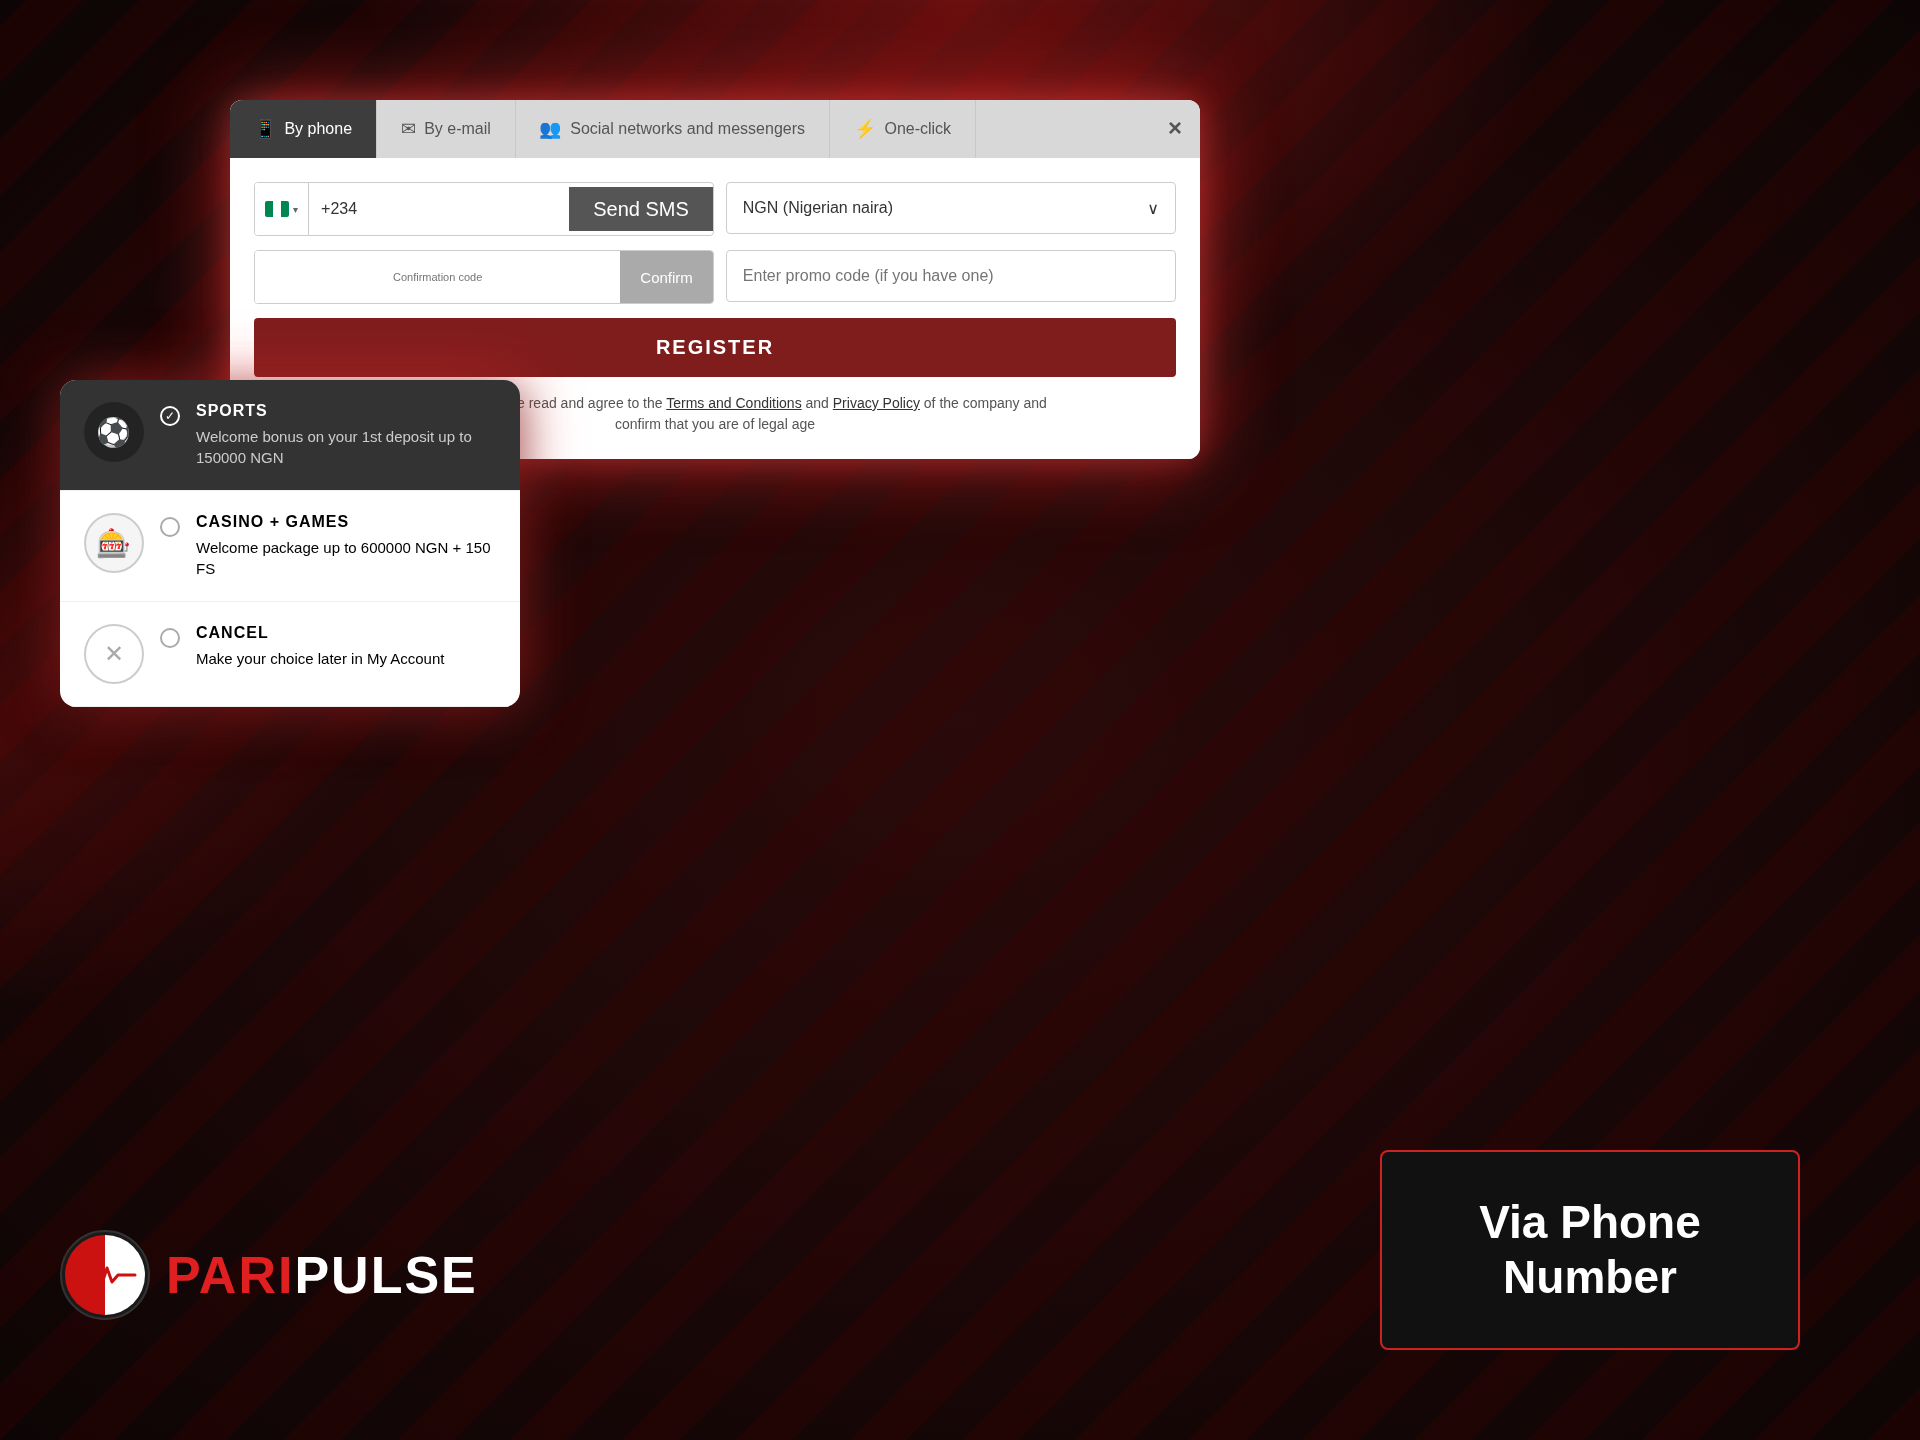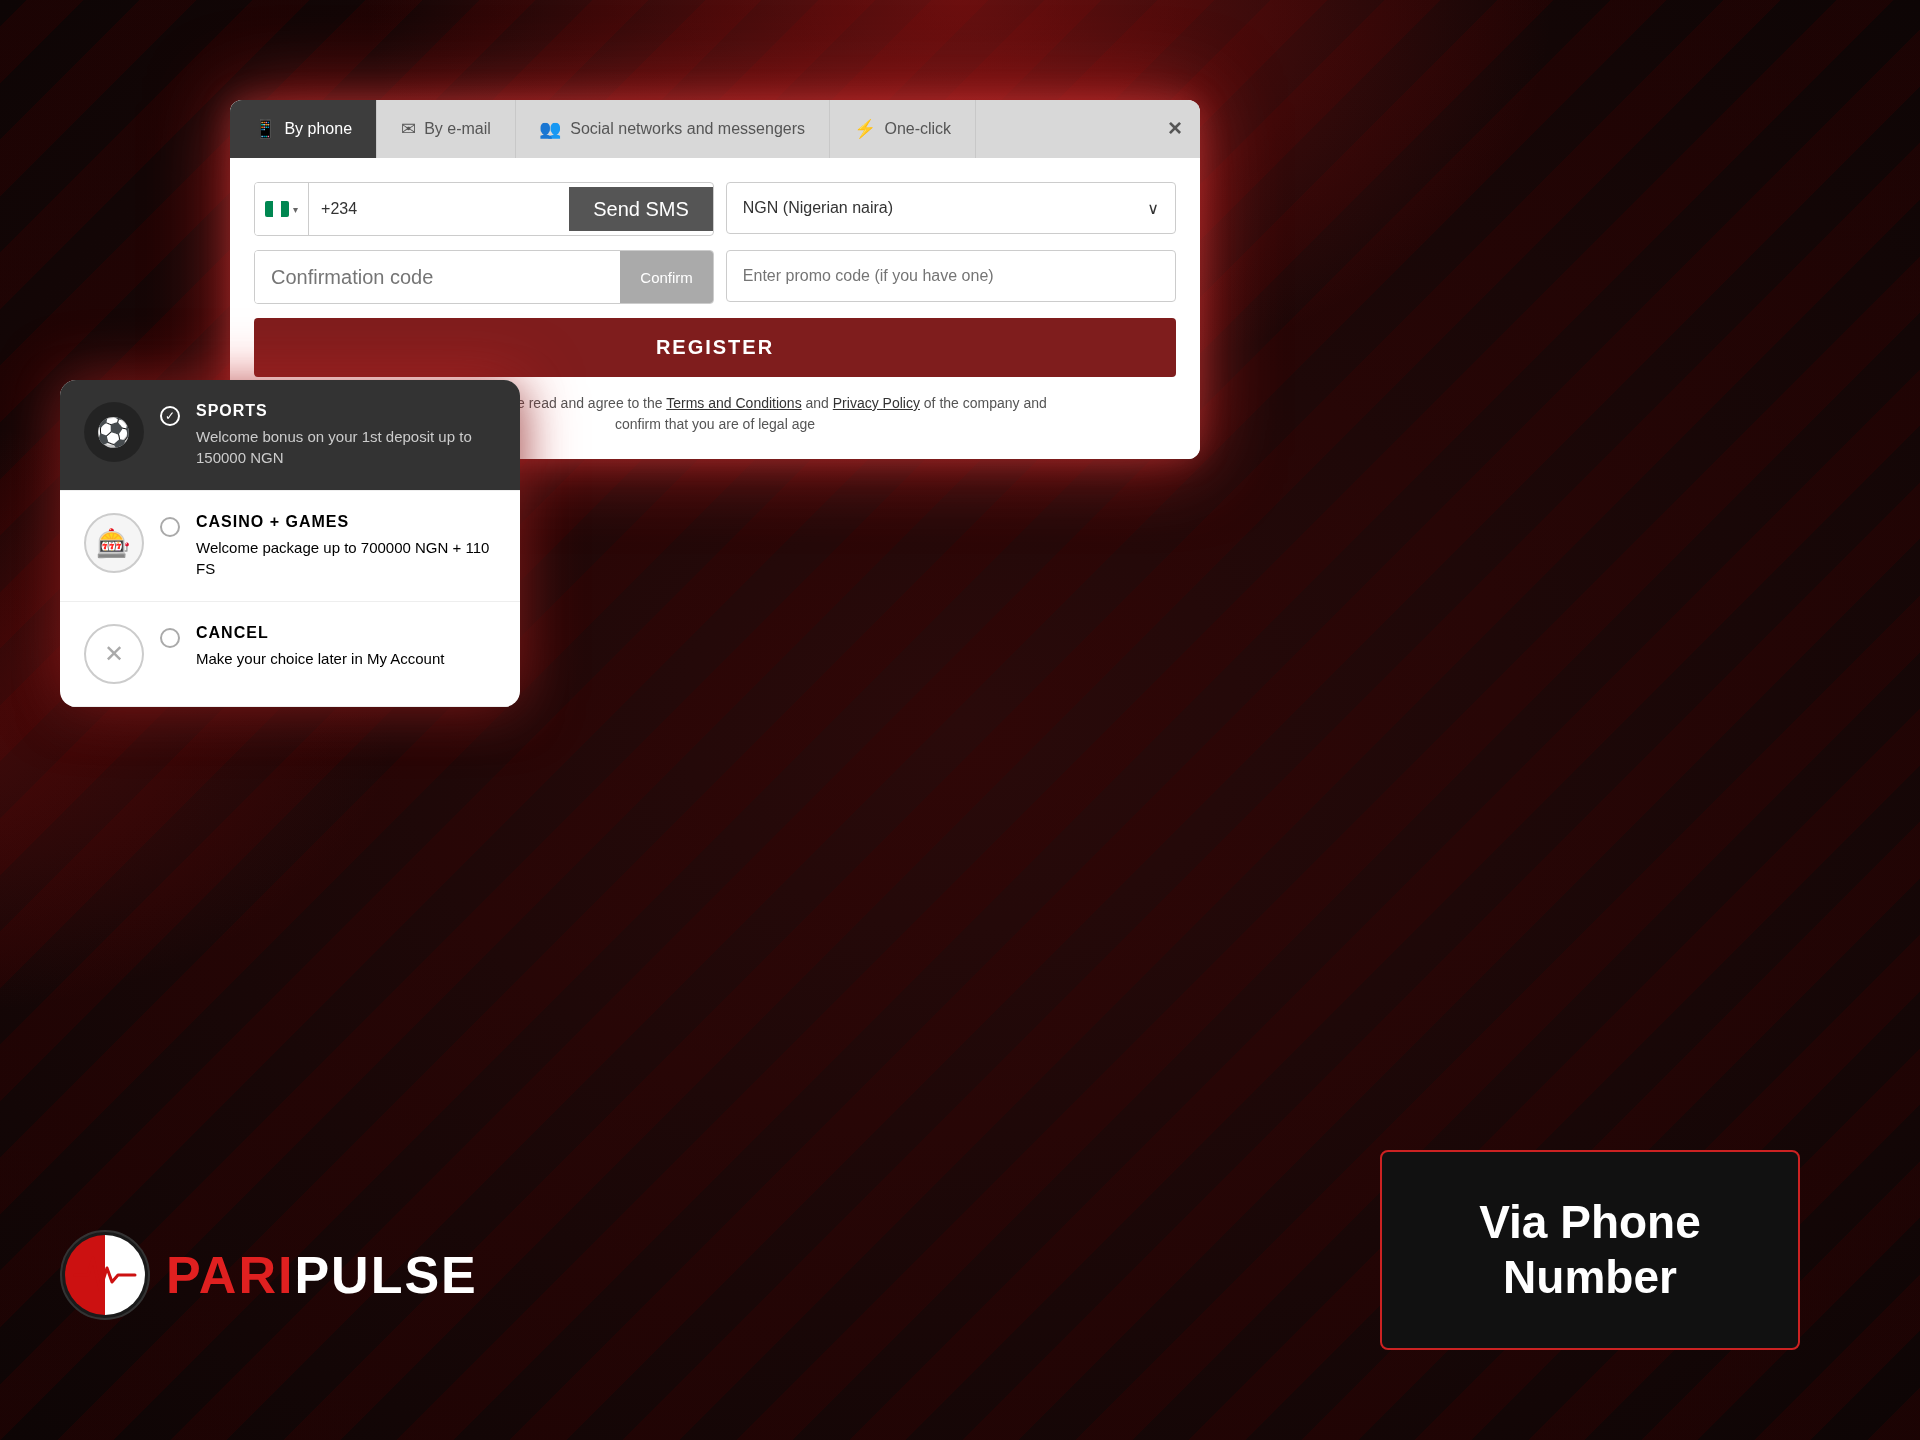--- a/index.html
+++ b/index.html
@@ -209,25 +209,26 @@
       align-items: center;
       border: 1px solid #ccc;
       border-radius: 4px;
       overflow: hidden;
       flex: 1.1;
     }
 
     .confirm-input {
       flex: 1;
       padding: 0 16px;
-      font-size: 20px;
+      font-size: 11px;
       color: #ec4899;
       border: none;
       outline: none;
       height: 52px;
+      text-align: center;
     }
 
     .confirm-btn {
       background: #aaa;
       color: white;
       border: none;
       padding: 12px 20px;
       font-size: 15px;
       cursor: pointer;
       height: 52px;
@@ -521,21 +522,21 @@
     </div>
   </div>
 
   <div class="bonus-item">
     <div class="bonus-icon-wrap light">
       <span>🎰</span>
     </div>
     <div class="bonus-radio"></div>
     <div class="bonus-text-wrap">
       <div class="bonus-title">CASINO + GAMES</div>
-      <div class="bonus-desc">Welcome package up to 700000 NGN + 110 FS</div>
+      <div class="bonus-desc">Welcome package up to 600000 NGN + 150 FS</div>
     </div>
   </div>
 
   <div class="bonus-item">
     <div class="cancel-icon-wrap">
       <span>✕</span>
     </div>
     <div class="bonus-radio"></div>
     <div class="bonus-text-wrap">
       <div class="bonus-title">CANCEL</div>

